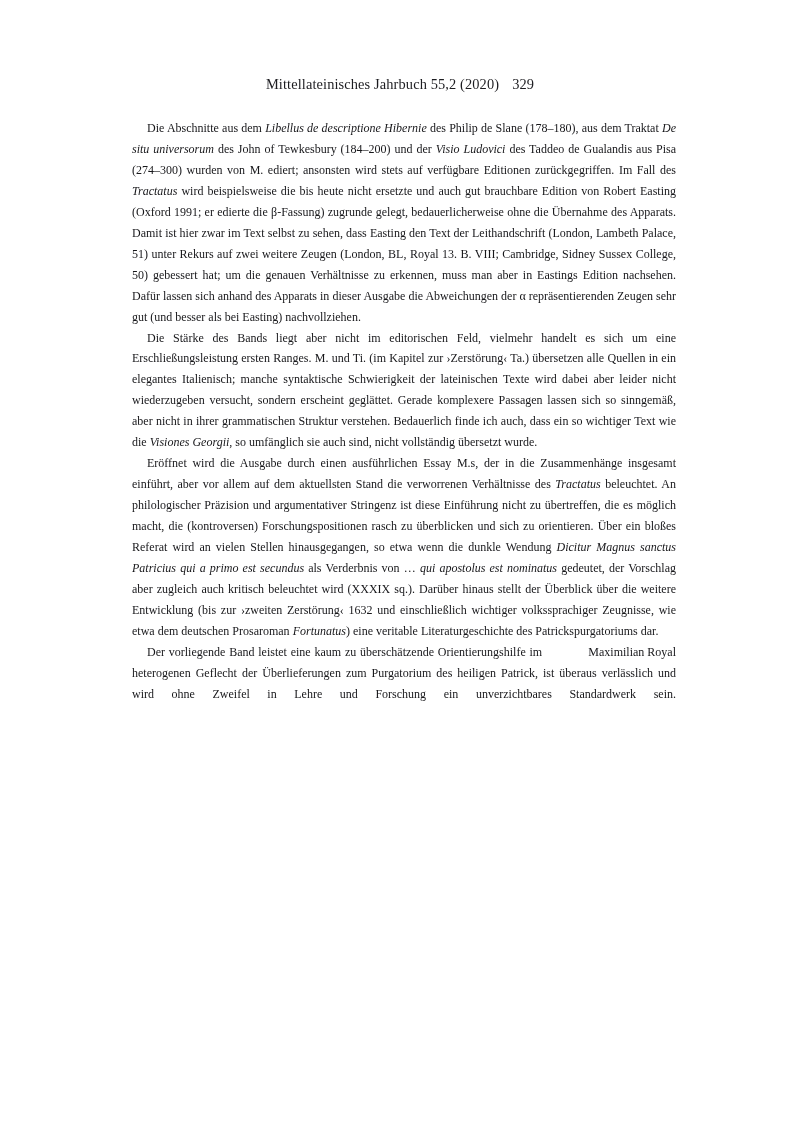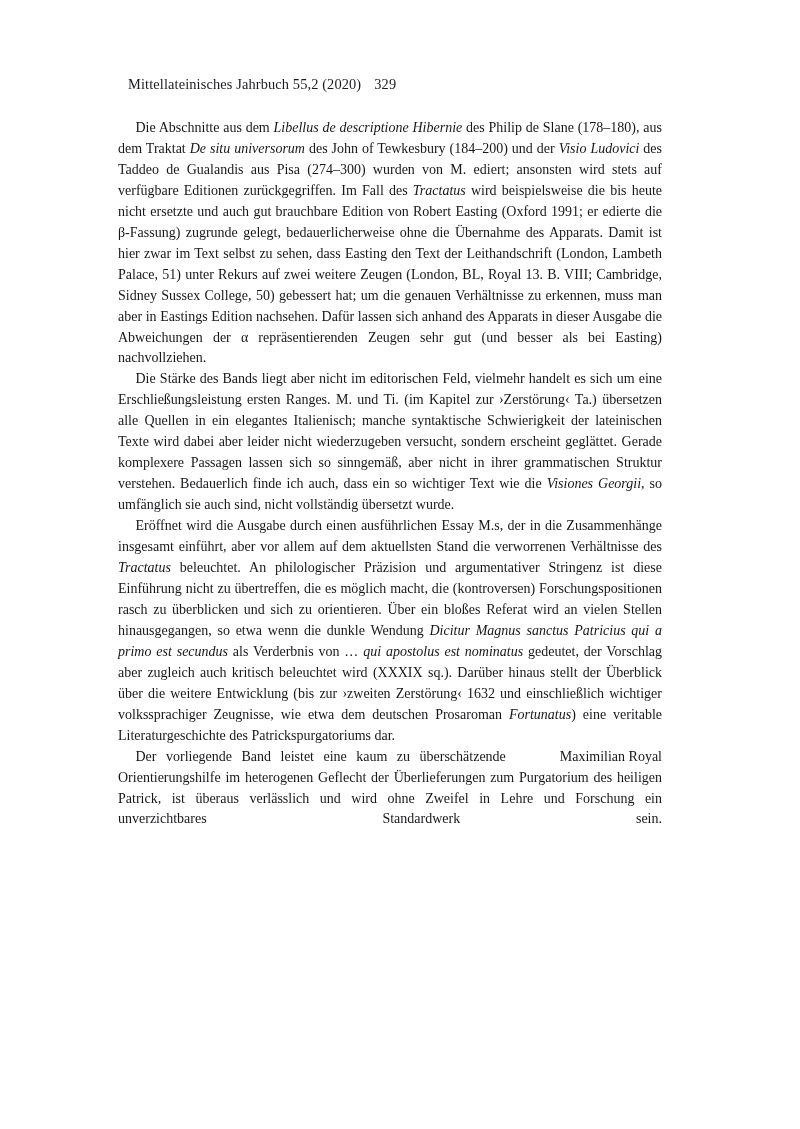--- a/index.html
+++ b/index.html
@@ -20,40 +20,40 @@
     overflow: hidden;
     -webkit-font-smoothing: antialiased;
   }
 
   
   .running-head {
     position: absolute;
     left: 128px;
     top: 76px;
     width: 544px;
-    text-align: left;
+    text-align: center;
     font-size: 14.4px;
     line-height: 1.2;
     letter-spacing: 0.12px;
     color: #1c1c20;
     white-space: nowrap;
   }
   .running-head .journal-ref { }
   .running-head .folio {
     display: inline-block;
     margin-left: 13px;
   }
 
   
   .text-block {
     position: absolute;
-    left: 118px;
+    left: 132px;
     top: 118px;
     width: 544px;
-    font-size: 14px;
+    font-size: 12px;
     line-height: 20.95px;
     text-align: justify;
     text-justify: inter-word;
     hyphens: manual;
     color: #17171a;
   }
 
   .text-block p {
     margin: 0;
     text-indent: 1.25em;

